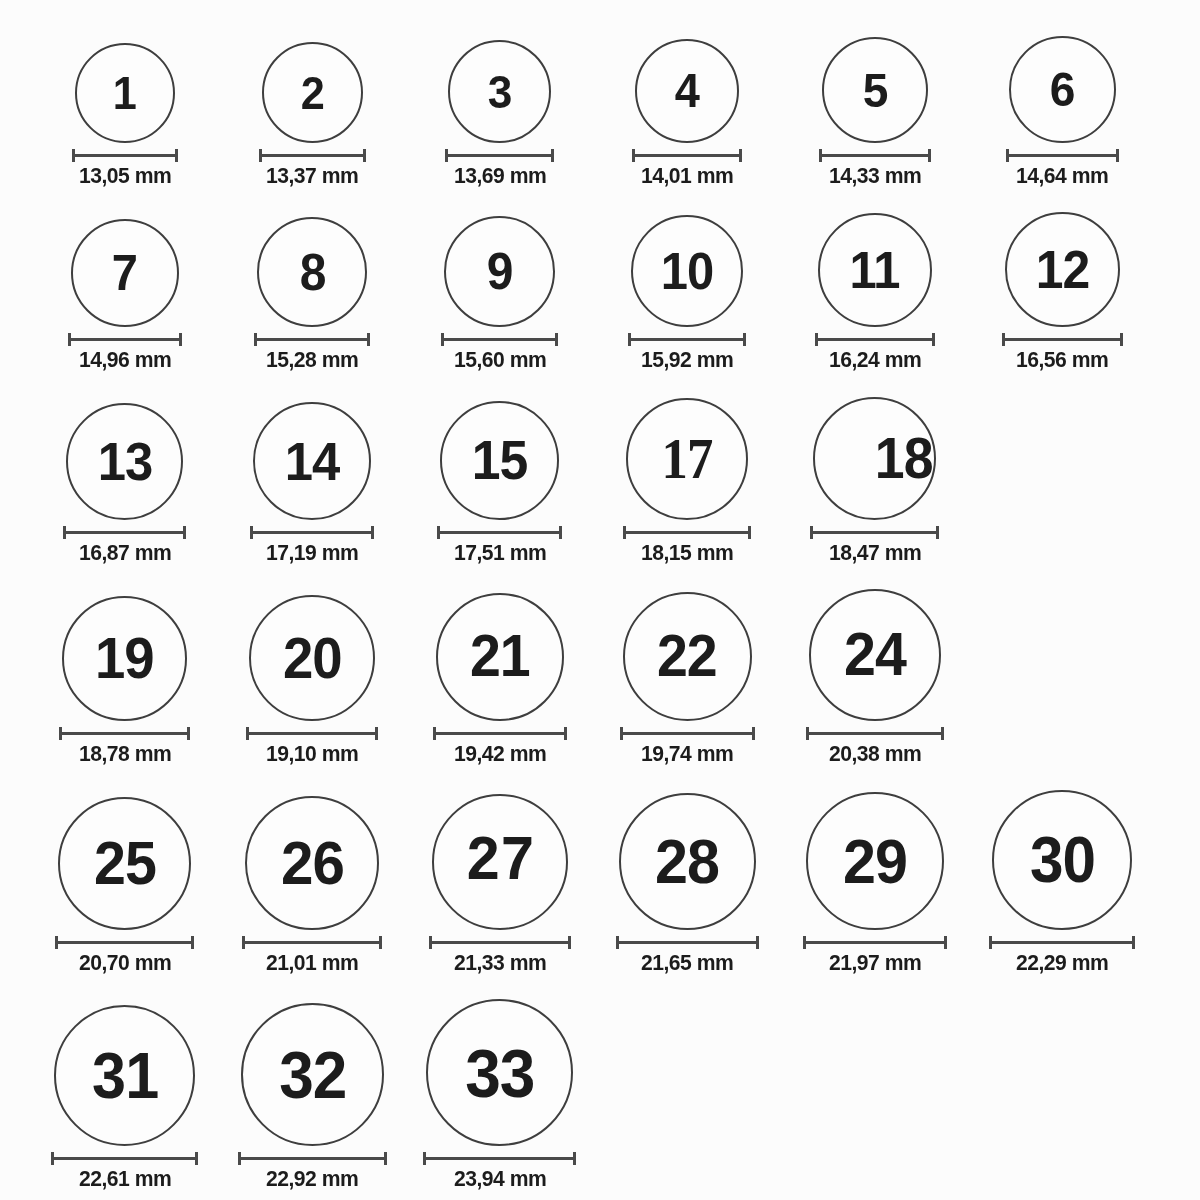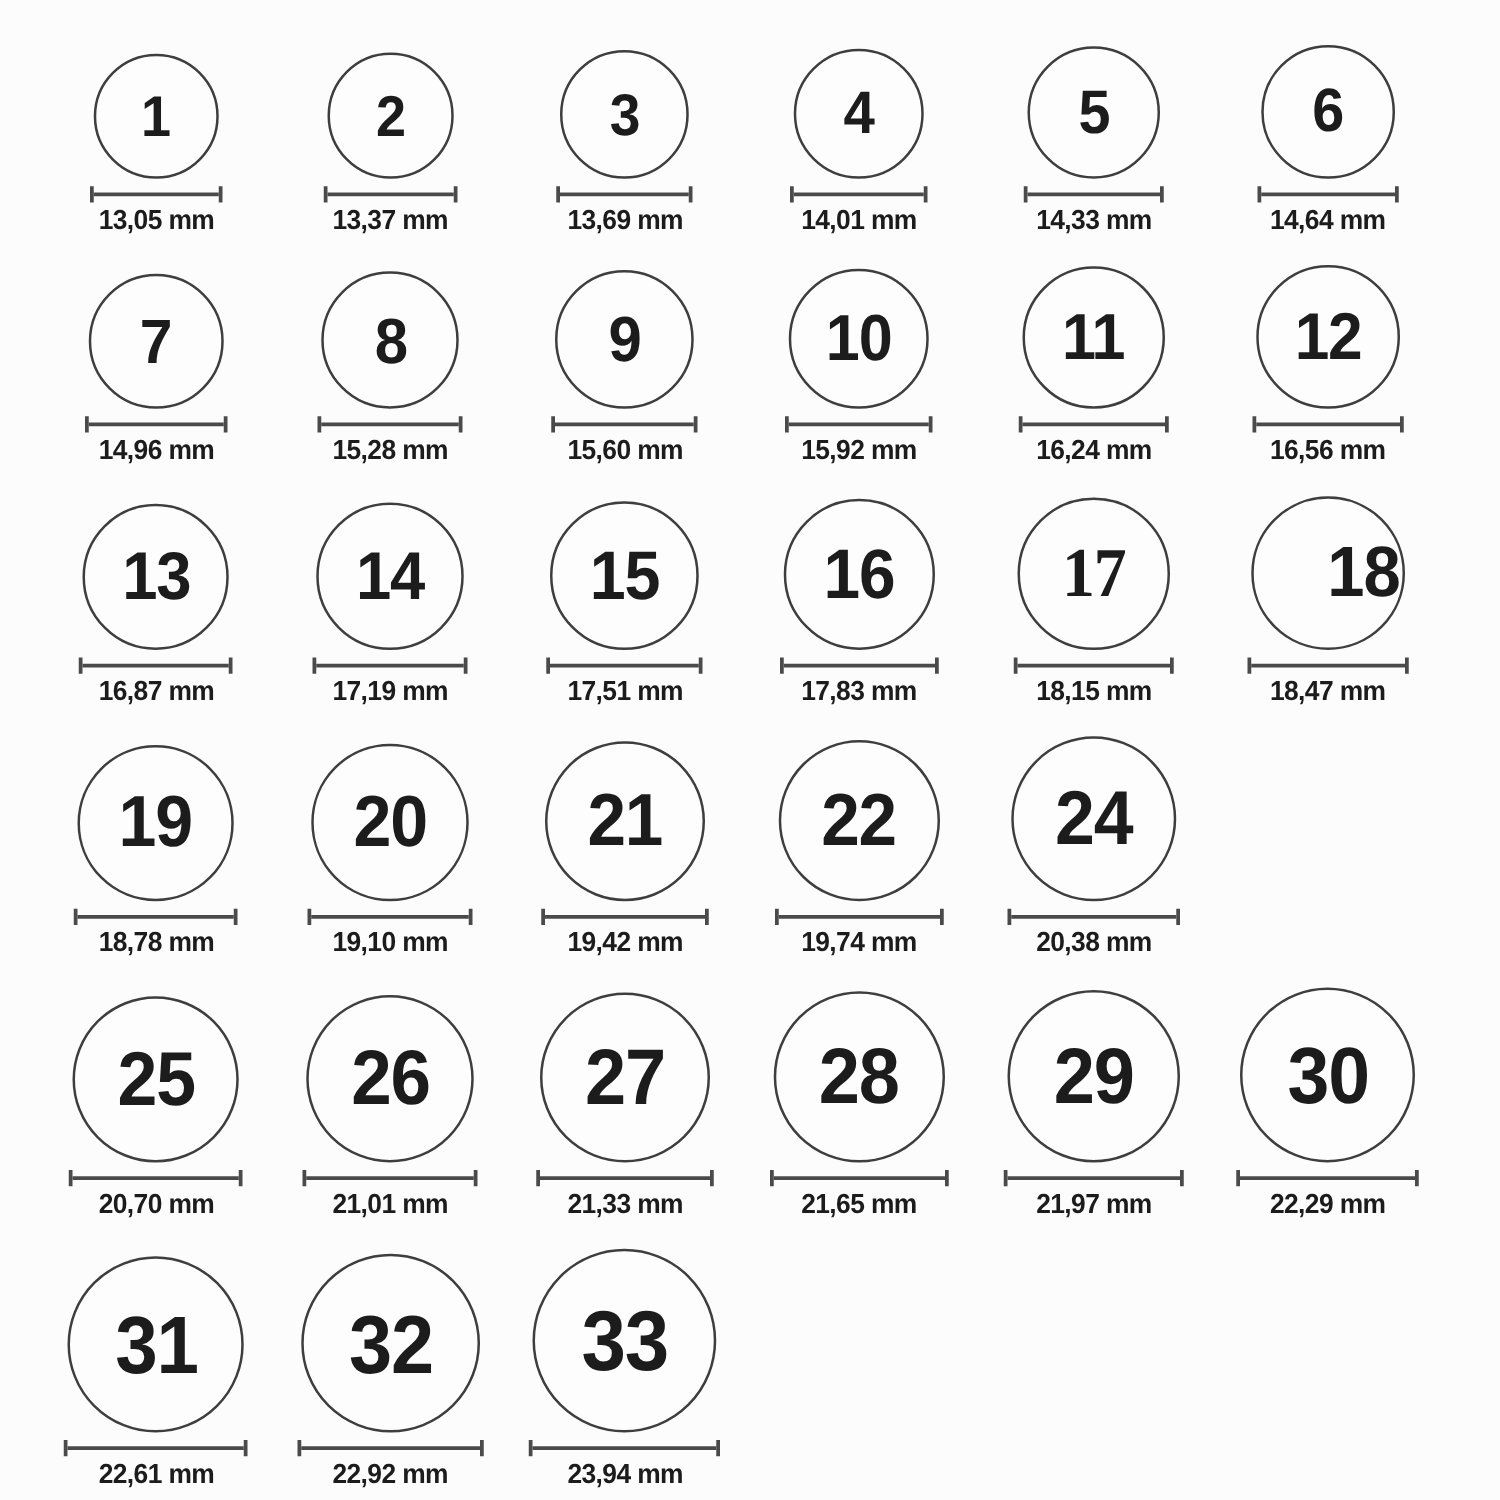--- a/index.html
+++ b/index.html
@@ -221,29 +221,20 @@
   <div class="cell">
     <div class="circle" style="width: 119px; height: 119px;">
       <span class="num" style="font-size: 55px;">15</span>
     </div>
     <div class="mline" style="width: 125px;">
       <div class="mbar"></div>
     </div>
     <div class="mlabel">17,51 mm</div>
   </div>
 
-  <div class="cell">
-    <div class="circle" style="width: 121px; height: 121px;">
-      <span class="num" style="font-size: 56px;">16</span>
-    </div>
-    <div class="mline" style="width: 127px;">
-      <div class="mbar"></div>
-    </div>
-    <div class="mlabel">17,83 mm</div>
-  </div>
 
   <div class="cell">
     <div class="circle" style="width: 122px; height: 122px; font-family: Liberation Serif, serif;">
       <span class="num" style="font-size: 56px;">17</span>
     </div>
     <div class="mline" style="width: 128px;">
       <div class="mbar"></div>
     </div>
     <div class="mlabel">18,15 mm</div>
   </div>
@@ -325,21 +316,21 @@
     <div class="circle" style="width: 134px; height: 134px;">
       <span class="num" style="font-size: 62px;">26</span>
     </div>
     <div class="mline" style="width: 140px;">
       <div class="mbar"></div>
     </div>
     <div class="mlabel">21,01 mm</div>
   </div>
 
   <div class="cell">
-    <div class="circle" style="width: 136px; height: 136px;">
+    <div class="circle" style="width: 136px; height: 136px; font-family: Liberation Mono, monospace;">
       <span class="num" style="font-size: 63px;">27</span>
     </div>
     <div class="mline" style="width: 142px;">
       <div class="mbar"></div>
     </div>
     <div class="mlabel">21,33 mm</div>
   </div>
 
   <div class="cell">
     <div class="circle" style="width: 137px; height: 137px;">

